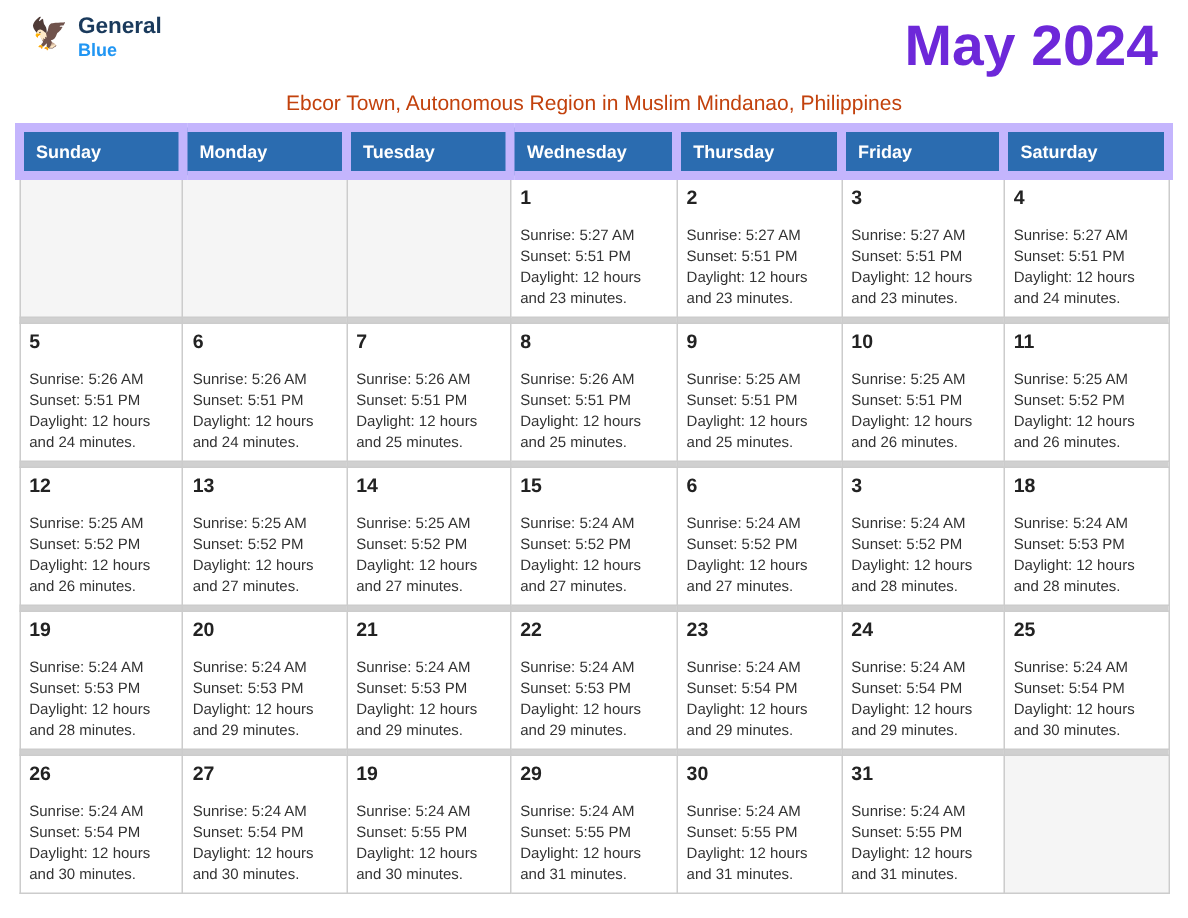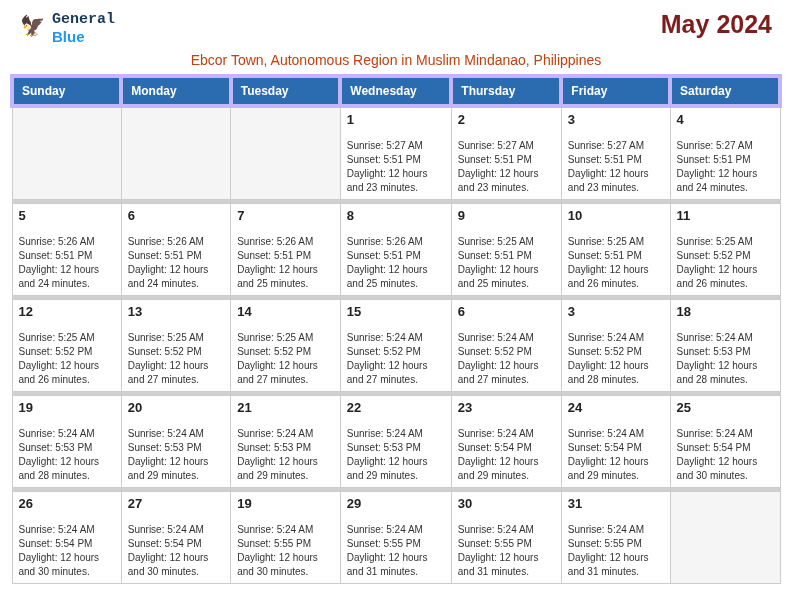--- a/index.html
+++ b/index.html
@@ -4,45 +4,45 @@
   <style>
     * { box-sizing: border-box; margin: 0; padding: 0; }
     body { font-family: Arial, sans-serif; background: #fff; width: 792px; min-height: 612px; }
     
     .header { padding: 10px 20px 5px 20px; display: flex; align-items: flex-start; justify-content: space-between; }
     .logo { display: flex; align-items: center; }
     .logo-bird { width: 28px; height: 28px; margin-right: 4px; }
     .location-title { text-align: center; font-size: 14px; color: #c2410c; padding: 2px 0 6px 0; font-weight: normal; }
     
     .calendar { width: 100%; border-collapse: collapse; margin: 0 10px; width: calc(100% - 20px); margin-left: 10px; }
-    .calendar th { background: #2b6cb0; color: white; text-align: left; padding: 6px 8px; font-size: 12px; border: 4px solid #c4b5fd; }
+    .calendar th { background: #2b6cb0; color: white; text-align: left; padding: 6px 8px; font-size: 12px; border: 6px solid #c4b5fd; }
     .calendar td { border: 1px solid #ccc; vertical-align: top; padding: 4px 6px; width: 113px; min-height: 80px; }
     .day-num { font-weight: bold; font-size: 13px; color: #222; }
     .day-info { font-size: 10px; color: #333; line-height: 1.4; margin-top: 12px; }
   </style>
 </head>
 <body>
 
 <div style="width:792px; min-height:612px; background:#fff; padding:0;">
 
   <div class="header">
     <div class="logo">
       <svg class="logo-bird" viewBox="0 0 30 30">
         <text y="20" font-size="22">🦅</text>
       </svg>
       <div>
         <div style="font-size:15px; font-weight:bold; color:#1a3a5c; line-height:1.1;">
-          <span style="color:#1a3a5c;font-family:Liberation Mono, monospace;">General</span>
-        </div>
-        <div style="font-size:15px; font-weight:bold; color:#2196F3; line-height:1.1;">
+          <span style="color:#1a3a5c;">General</span>
+        </div>
+        <div style="font-size:12px; font-weight:bold; color:#2196F3; line-height:1.1;">
           <span>Blue</span>
         </div>
       </div>
     </div>
-    <div style="font-size:25px; font-weight:bold; color:#7f1d1d;">May 2024</div>
+    <div style="font-size:38px; font-weight:bold; color:#6d28d9;">May 2024</div>
   </div>
 
   <div class="location-title">Ebcor Town, Autonomous Region in Muslim Mindanao, Philippines</div>
 
   <table class="calendar" style="margin: 0 10px; width: calc(100% - 20px);">
     <thead>
       <tr>
         <th>Sunday</th>
         <th>Monday</th>
         <th>Tuesday</th>

